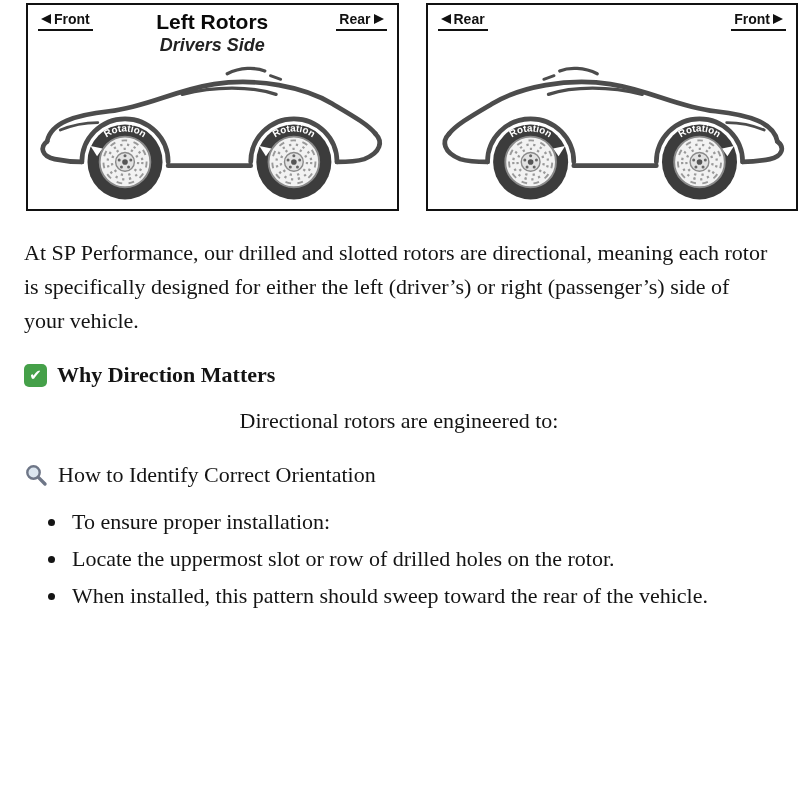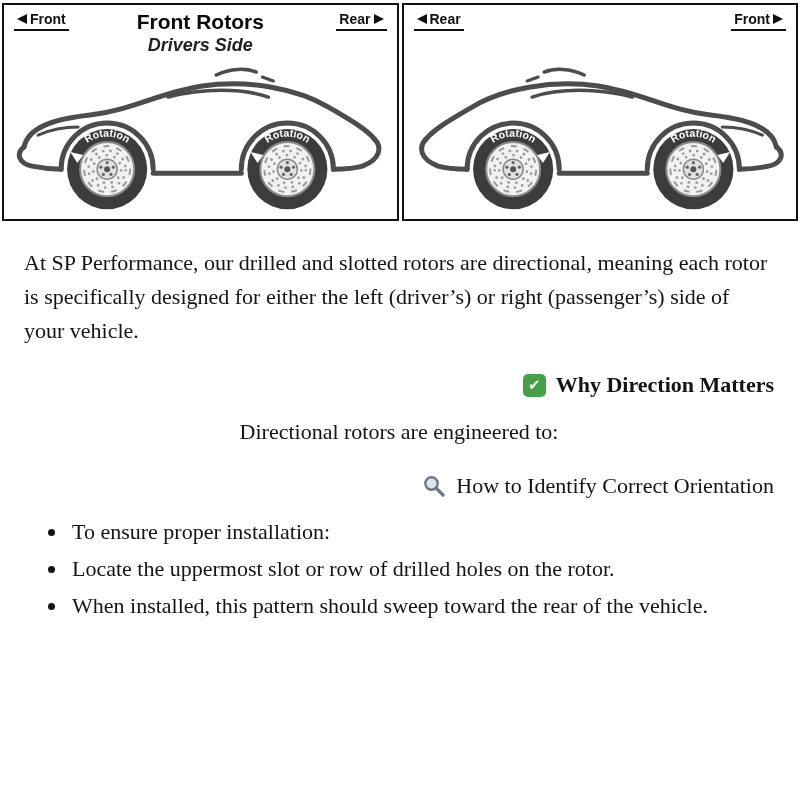--- a/index.html
+++ b/index.html
@@ -6,21 +6,21 @@
   html,body { margin:0; padding:0; background:#fff; }
   body {
     width:800px; height:800px; overflow:hidden;
     font-family:"Liberation Serif", serif; color:#141414;
   }
 
   
   .diagram { display:flex; gap:3px; padding:3px 2px 0 2px; }
   .panel {
     flex:1; border:2px solid #111; background:#fff;
-    position:relative; padding:4px 6px 2px 6px;
+    position:relative; padding:4px 6px 2px 6px;margin-left:24px;
   }
   .panel-header { position:relative; height:46px; }
   .corner {
     position:absolute; top:2px;
     font-family:"Liberation Sans", sans-serif; font-weight:bold; font-size:14px;
     border-bottom:2px solid #111; padding:0 3px 2px 3px;
     display:flex; align-items:center; gap:3px; color:#111;
   }
   .corner.left  { left:4px; }
   .corner.right { right:4px; }
@@ -35,21 +35,21 @@
     font-family:"Liberation Sans", sans-serif; font-weight:bold; font-style:italic;
     font-size:18px; color:#222; margin-top:1px;
   }
   .car-svg { display:block; width:100%; height:auto; }
 
   
   .article { padding:14px 26px 0 24px; font-size:22px; line-height:1.55; }
   .intro { margin:11px 0 16px 0; }
   .section-heading {
     display:flex; align-items:center; gap:10px;
-    font-size:22px; margin:20px 0 12px 0; font-weight:bold;justify-content:flex-end;
+    font-size:22px; margin:20px 0 12px 0; font-weight:bold;
   }
   .section-heading.regular { font-weight:normal; }
   ul.bullets { margin:4px 0 14px 0; padding-left:44px; }
   ul.bullets li { margin:3px 0; padding-left:4px; }
 
   .check-icon {
     display:inline-block; width:23px; height:23px; flex:0 0 23px;
     background:#45a049; border-radius:5px; position:relative;
   }
   .check-icon::after {
@@ -103,21 +103,21 @@
 
 <div class="diagram">
 
   <div class="panel">
     <div class="panel-header">
       <span class="corner left">
         <i class="tri tri-left"></i>
         <span>Front</span>
       </span>
       <div class="titles">
-        <div class="panel-title">Front Rotors</div>
+        <div class="panel-title">Left Rotors</div>
         <div class="panel-subtitle">Drivers Side</div>
       </div>
       <span class="corner right">
         <span>Rear</span>
         <i class="tri tri-right"></i>
       </span>
     </div>
     <svg class="car-svg" viewBox="0 0 380 162" xmlns="http://www.w3.org/2000/svg" xmlns:xlink="http://www.w3.org/1999/xlink">
       <use href="#carbody" xlink:href="#carbody"></use>
       <path id="arcL1" d="M 69 97 A 33 33 0 0 1 125 97" fill="none"></path>

